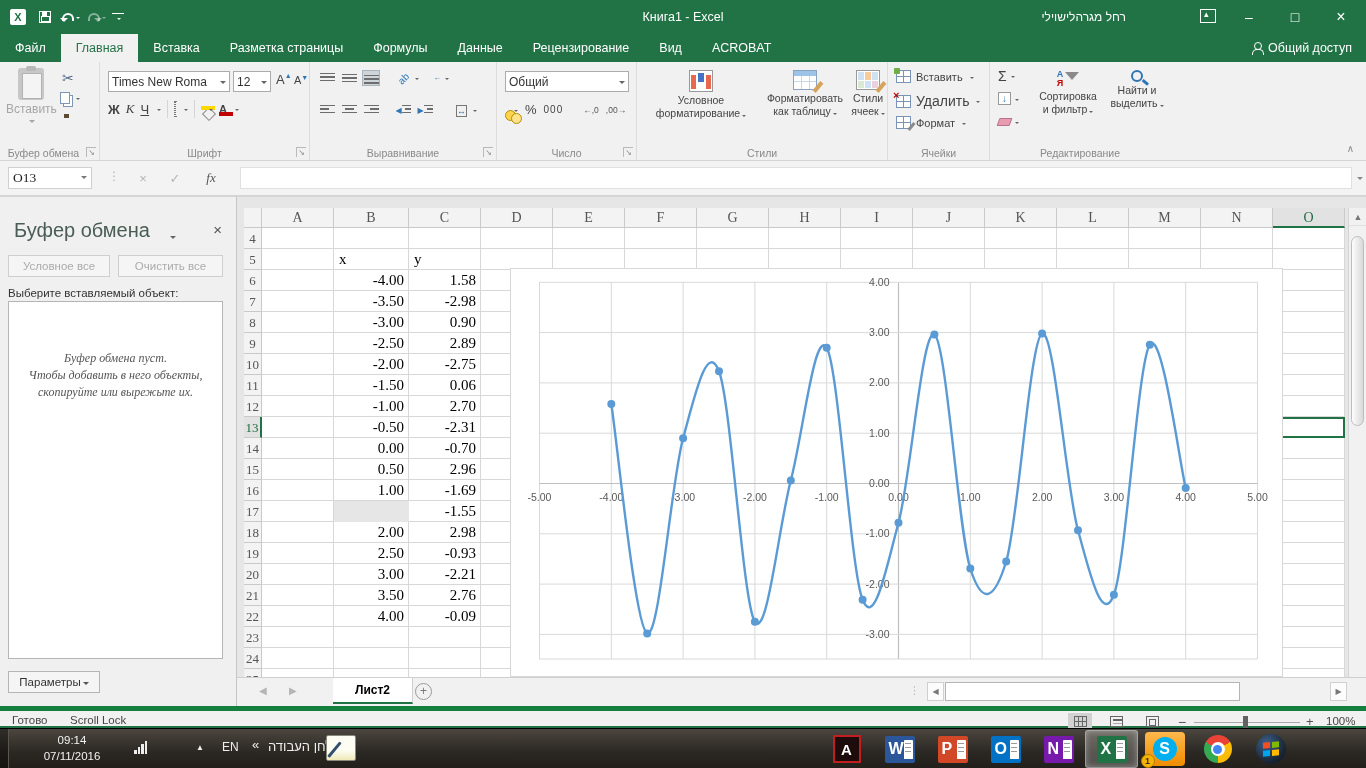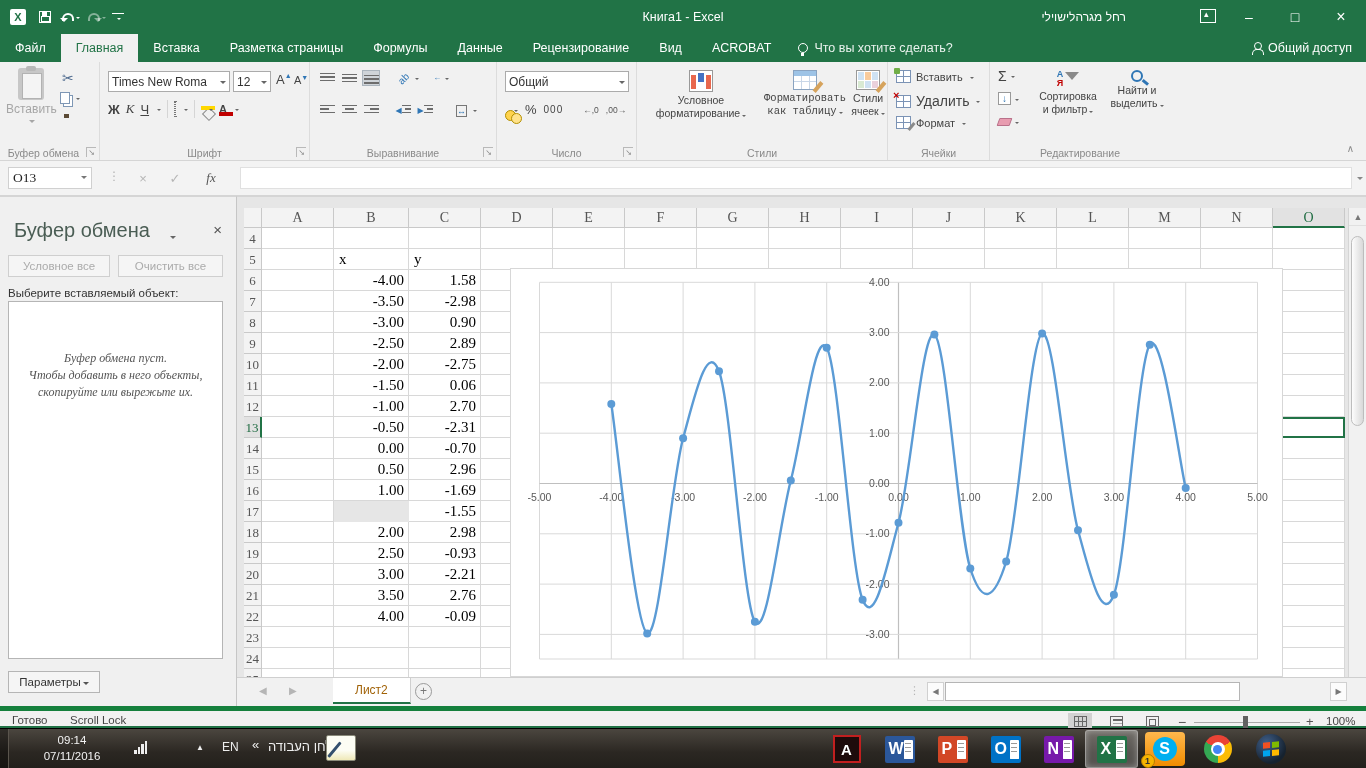--- a/index.html
+++ b/index.html
@@ -139,21 +139,21 @@
   
   #chart { position:absolute; left:510px; top:268px; width:773px; height:409px; background:#fff; border:1px solid #d7d7d7; z-index:4; }
   
   #vscroll { position:absolute; left:1111px; top:11px; width:18px; height:470px; background:#f1f1f1; border-left:1px solid #d5d5d5; z-index:5; }
   #vscroll .arr { width:18px; height:18px; color:#777; font-size:9px; text-align:center; line-height:18px; background:#f1f1f1; border-bottom:1px solid #e0e0e0; }
   #vthumb { position:absolute; left:2px; top:28px; width:13px; height:190px; background:linear-gradient(to right,#fdfdfd,#d9d9d9); border:1px solid #bdbdbd; border-radius:7px; }
 
   
   #tabbar { position:absolute; left:237px; top:677px; width:1129px; height:29px; background:#f1f1f1; border-top:1px solid #cfcfcf; z-index:6; }
   .tabnav { position:absolute; top:7px; color:#b5b5b5; font-size:10px; }
-  #sheet-tab { position:absolute; left:96px; top:0; height:26px; padding:0 22px; background:#fff; border-right:1px solid #cfcfcf; border-bottom:2px solid #217346; color:#a16207; font-weight:normal; font-size:12px; line-height:25px; }
+  #sheet-tab { position:absolute; left:96px; top:0; height:26px; padding:0 22px; background:#fff; border-right:1px solid #cfcfcf; border-bottom:2px solid #217346; color:#000000; font-weight:bold; font-size:12px; line-height:25px; }
   #newsheet { position:absolute; left:178px; top:5px; width:17px; height:17px; border:1px solid #9a9a9a; border-radius:50%; color:#777; text-align:center; line-height:15px; font-size:12px; }
   #hsplit { position:absolute; left:672px; top:6px; color:#b5b5b5; font-size:11px; }
   #hscroll { position:absolute; left:690px; top:4px; width:420px; height:19px; background:#f1f1f1; }
   .harr { position:absolute; top:0; width:17px; height:19px; border:1px solid #d0d0d0; background:#fcfcfc; color:#777; font-size:8px; text-align:center; line-height:18px; }
   #hthumb { position:absolute; left:18px; top:0; width:295px; height:19px; background:#fff; border:1px solid #b5b5b5; }
 
   
   #statusbar { position:absolute; left:0; top:706px; width:1366px; height:22px; background:#f1f1f1; border-top:5px solid #15803d; border-bottom:2px solid #217346; color:#444; font-size:11.5px; }
   #sb-ready { position:absolute; left:12px; top:3px; }
   #sb-scrl { position:absolute; left:70px; top:3px; }
@@ -237,24 +237,20 @@
 <div id="tabrow">
   <div class="rtab">Файл</div>
   <div class="rtab active">Главная</div>
   <div class="rtab">Вставка</div>
   <div class="rtab">Разметка страницы</div>
   <div class="rtab">Формулы</div>
   <div class="rtab">Данные</div>
   <div class="rtab">Рецензирование</div>
   <div class="rtab">Вид</div>
   <div class="rtab">ACROBAT</div>
-  <div id="tellme">
-    <span class="bulb"></span>
-    <span>Что вы хотите сделать?</span>
-  </div>
   <div id="share">
     <span class="person-ic"></span>
     <span>Общий доступ</span>
   </div>
 </div>
 
 <div id="ribbon">
 
   <div class="rgroup" style="width:100px;">
     <div class="bigbtn" style="position:absolute;left:6px;top:6px;">
@@ -398,21 +394,21 @@
 
   <div class="rgroup" style="width:251px;">
     <div class="bigbtn" style="position:absolute;left:10px;top:8px;width:108px;">
       <span class="cf-ic">
           <i class="red"></i>
           <i class="blue"></i>
           <i class="red"></i>
         </span>
       <span class="twoline"><span>Условное</span><br><span>форматирование</span><span class="car small" style="color:#666"></span></span>
     </div>
-    <div class="bigbtn" style="position:absolute;left:122px;top:8px;width:92px;font-family:Liberation Mono, monospace;">
+    <div class="bigbtn" style="position:absolute;left:122px;top:8px;width:92px;">
       <span class="tbl-ic"></span>
       <span class="twoline"><span>Форматировать</span><br><span>как таблицу</span><span class="car small" style="color:#666"></span></span>
     </div>
     <div class="bigbtn" style="position:absolute;left:212px;top:8px;width:38px;">
       <span class="cs-ic">
           <i></i>
           <i></i>
           <i></i>
           <i></i>
           <i></i>

